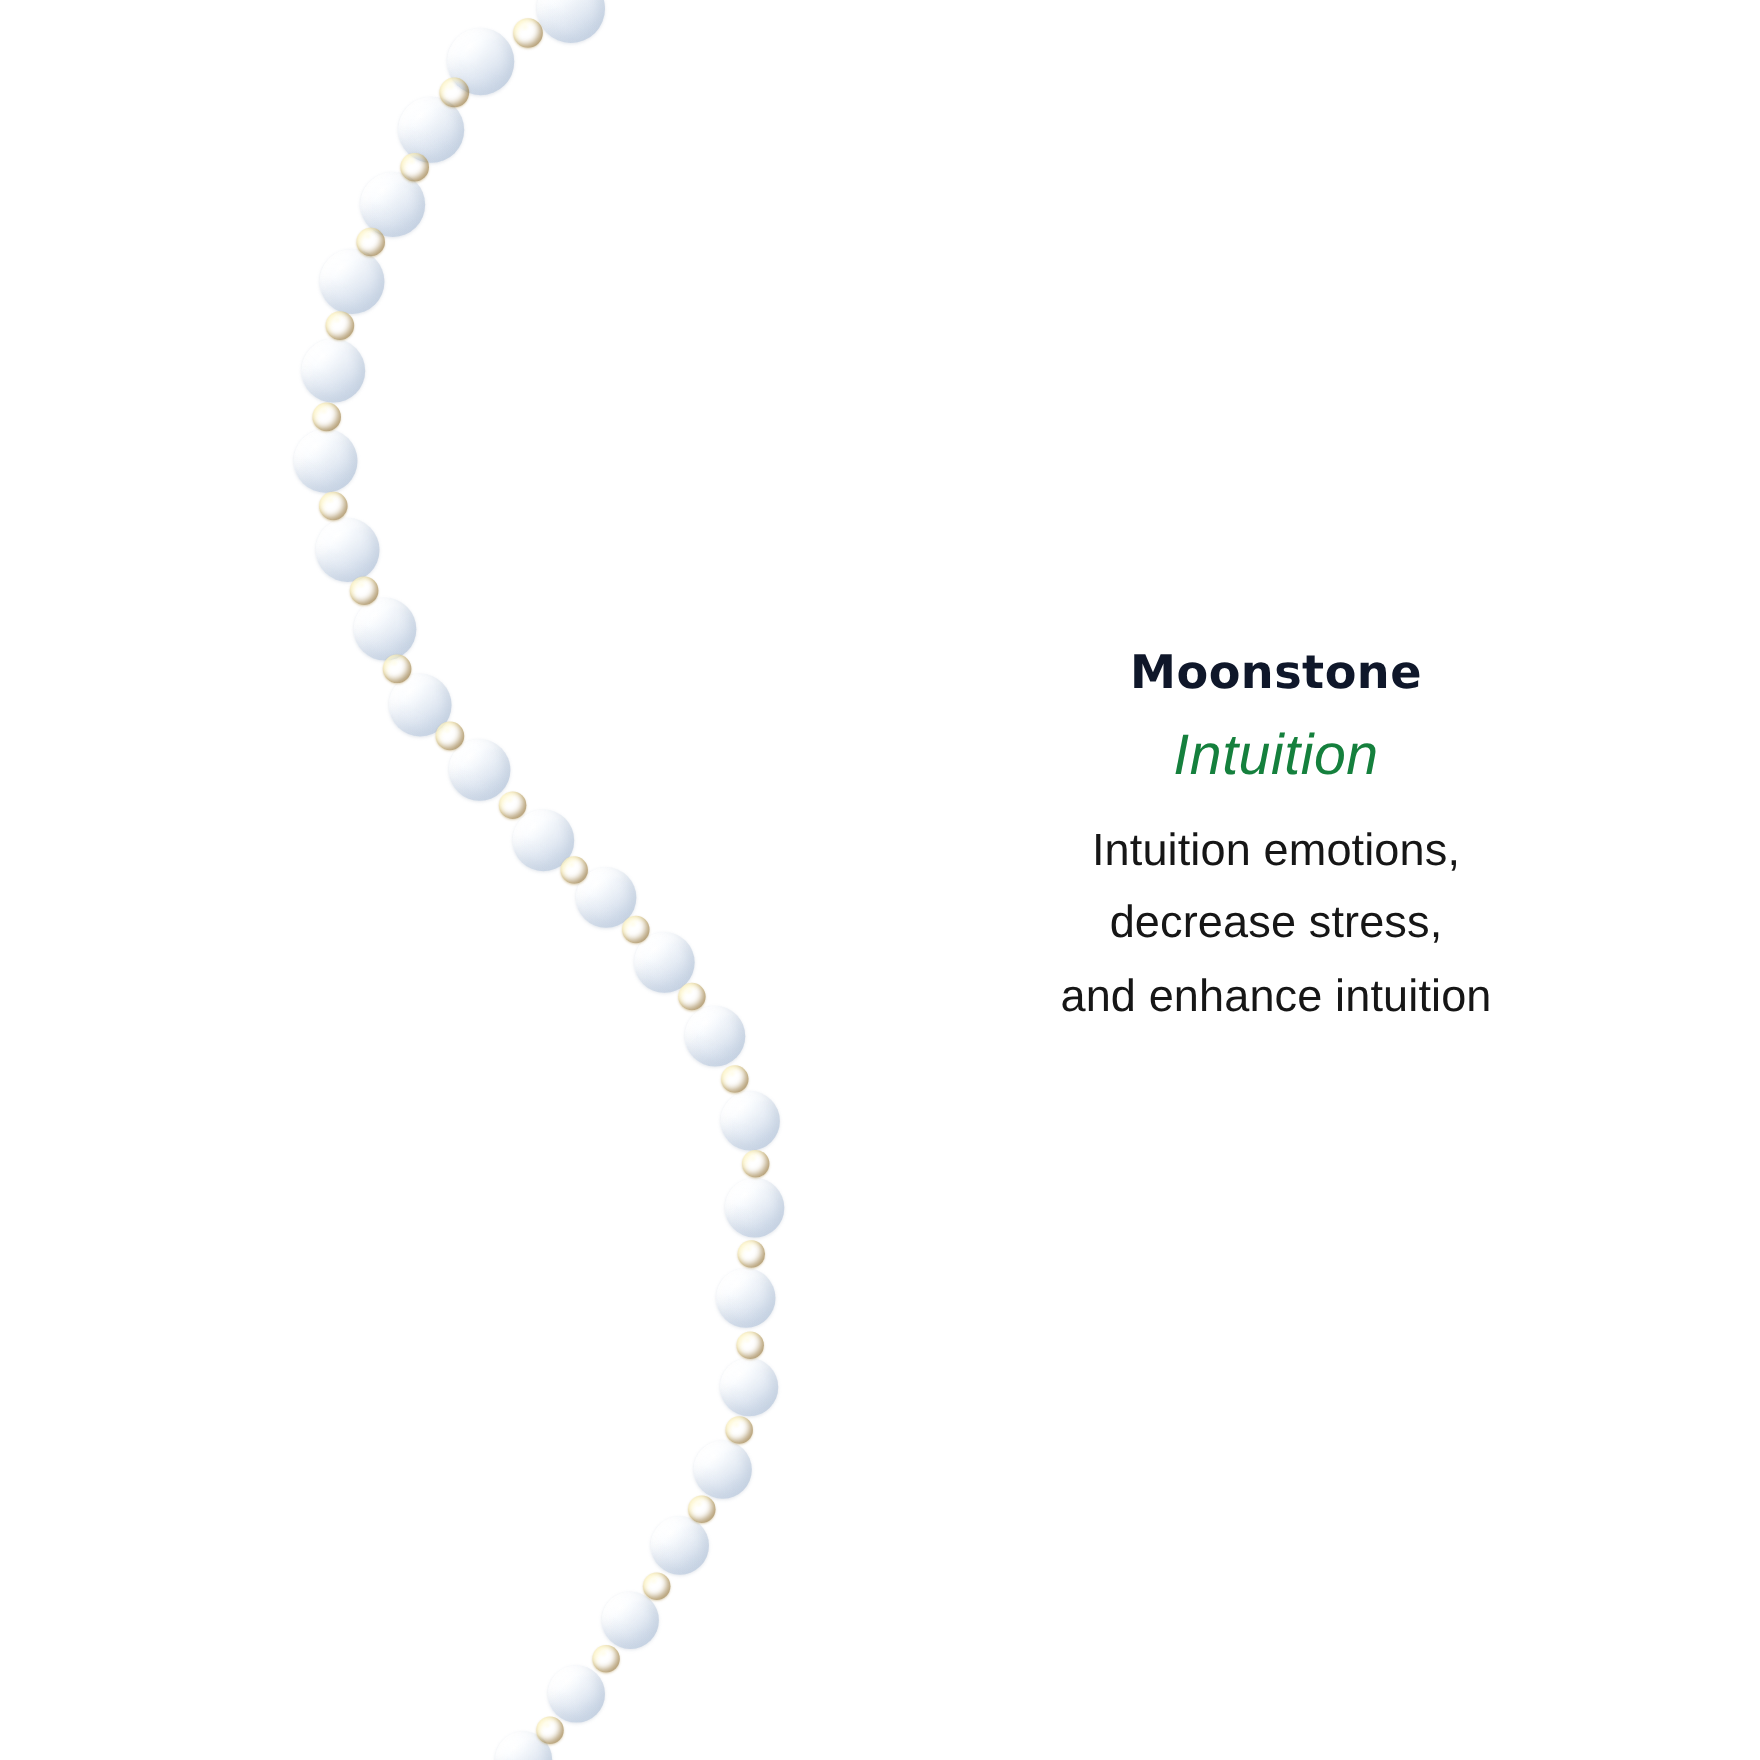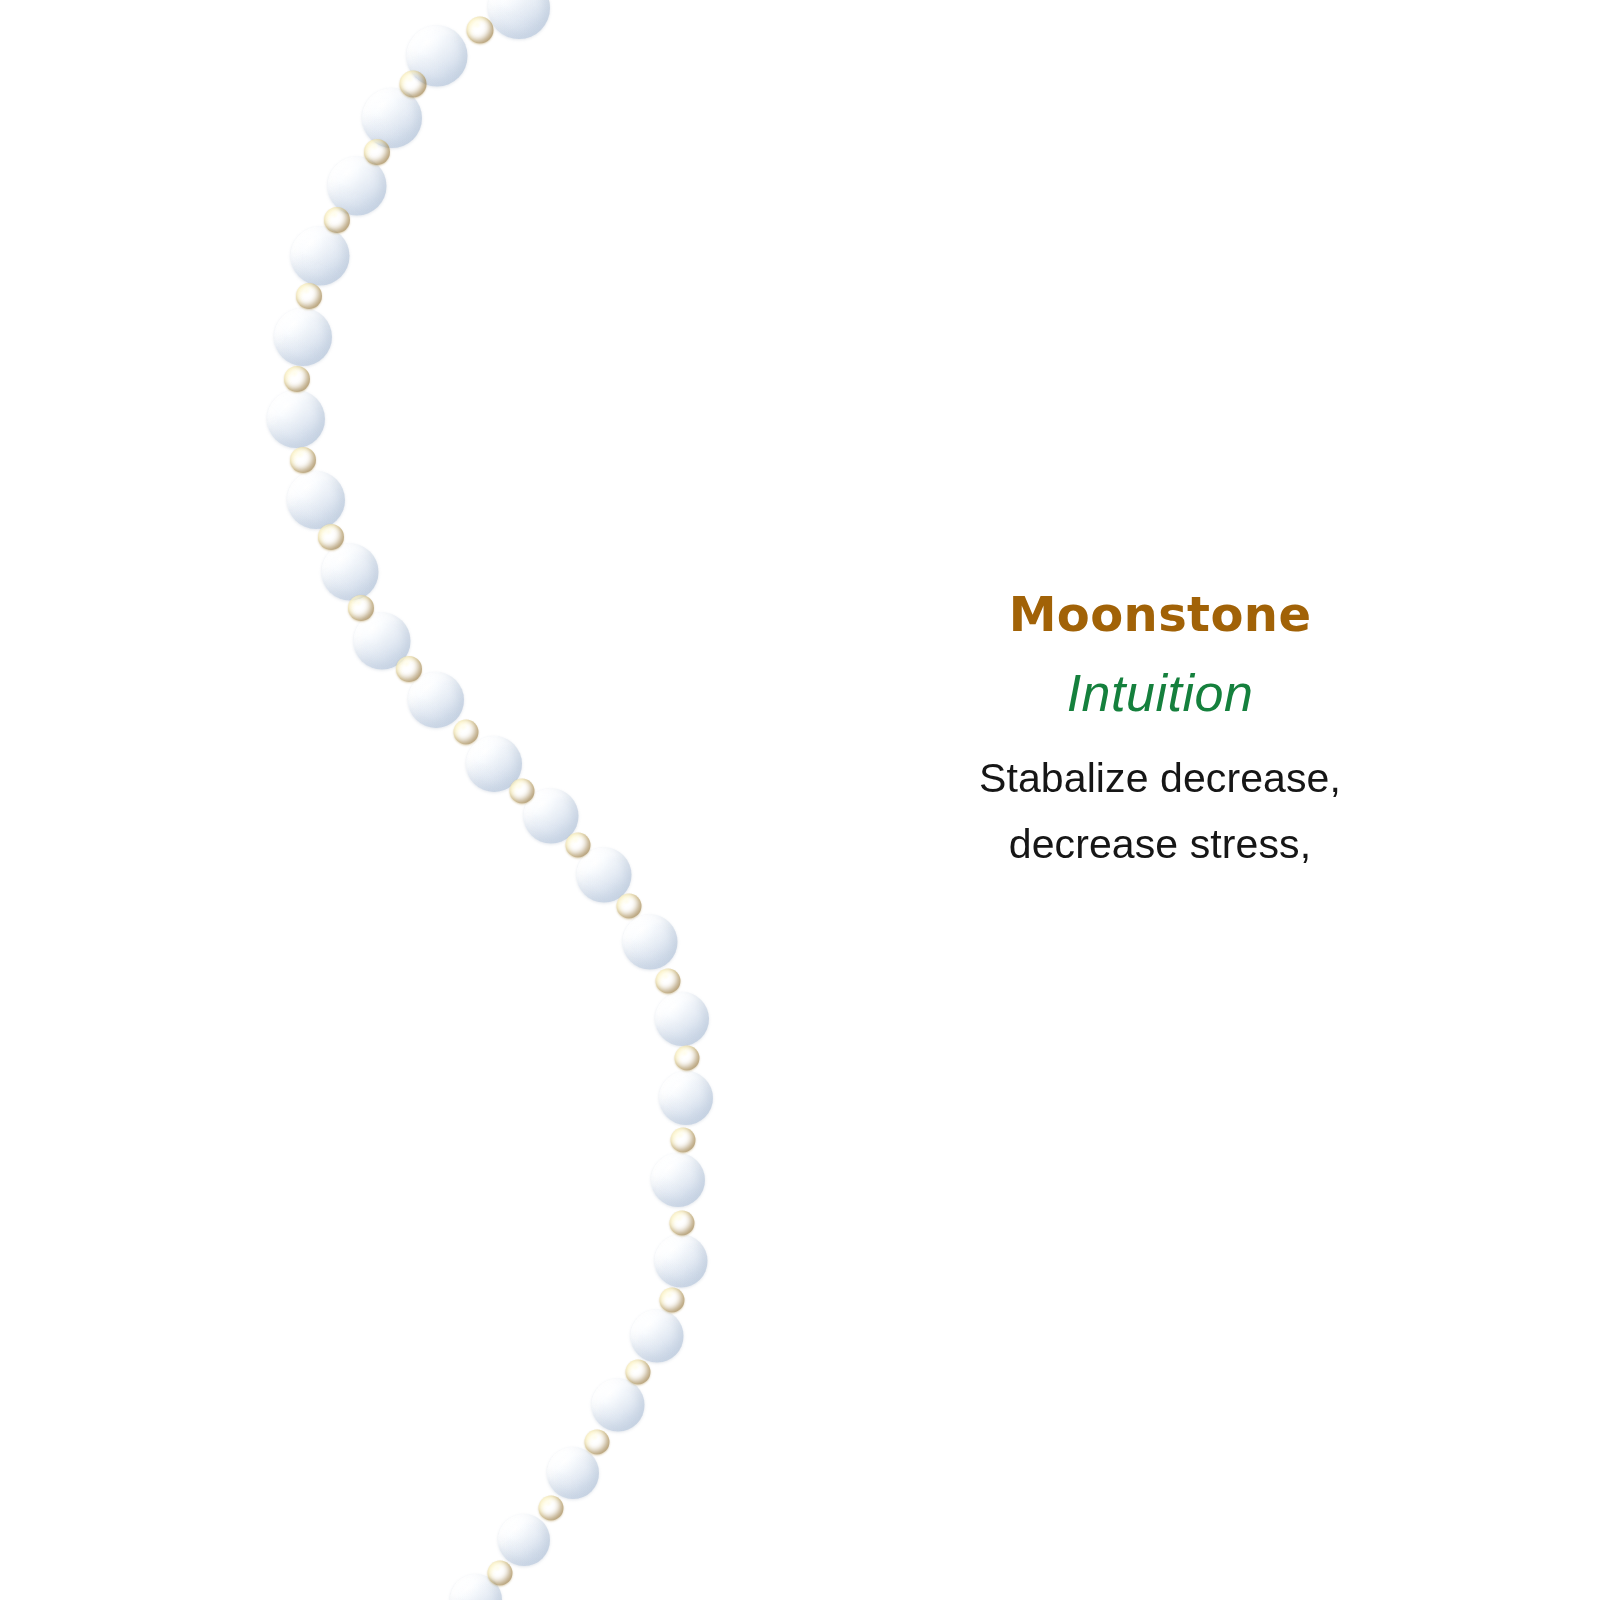--- a/index.html
+++ b/index.html
@@ -85,24 +85,24 @@
 
   
   #text-panel {
     position: absolute;
     left: 880px;
     top: 590px;
     width: 560px;
     text-align: center;
   }
   #gem-title {
-    color: #a16207;
+    color: #0f172a;
     font-family: "DejaVu Sans", sans-serif;
     font-weight: 700;
-    font-size: 48px;
+    font-size: 42px;
     line-height: 1.0;
     letter-spacing: 0.4px;
     margin: 0;
   }
   #gem-keyword {
     color: #15803d;
     font-family: "Liberation Sans", sans-serif;
     font-style: italic;
     font-weight: 300;
     font-size: 52px;
@@ -176,18 +176,19 @@
       <div class="bead gold" style="left: 551px; top: 1508px; width: 25px; height: 25px; z-index: 3;"></div>
       <div class="bead stone" style="left: 524px; top: 1540px; width: 52px; height: 52px; z-index: 2;"></div>
       <div class="bead gold" style="left: 500px; top: 1573px; width: 25px; height: 25px; z-index: 3;"></div>
       <div class="bead stone" style="left: 476px; top: 1600px; width: 52px; height: 52px; z-index: 2;"></div>
     </div>
 
   <div id="text-panel">
     <h1 id="gem-title">Moonstone</h1>
     <p id="gem-keyword">Intuition</p>
     <p id="gem-description">
-        <span class="desc-line">Stabalize decrease,</span>
+        <span class="desc-line">Intuition emotions,</span>
         <span class="desc-line">decrease stress,</span>
+        <span class="desc-line">and enhance intuition</span>
       </p>
   </div>
 
 </div>
 
 </body></html>

